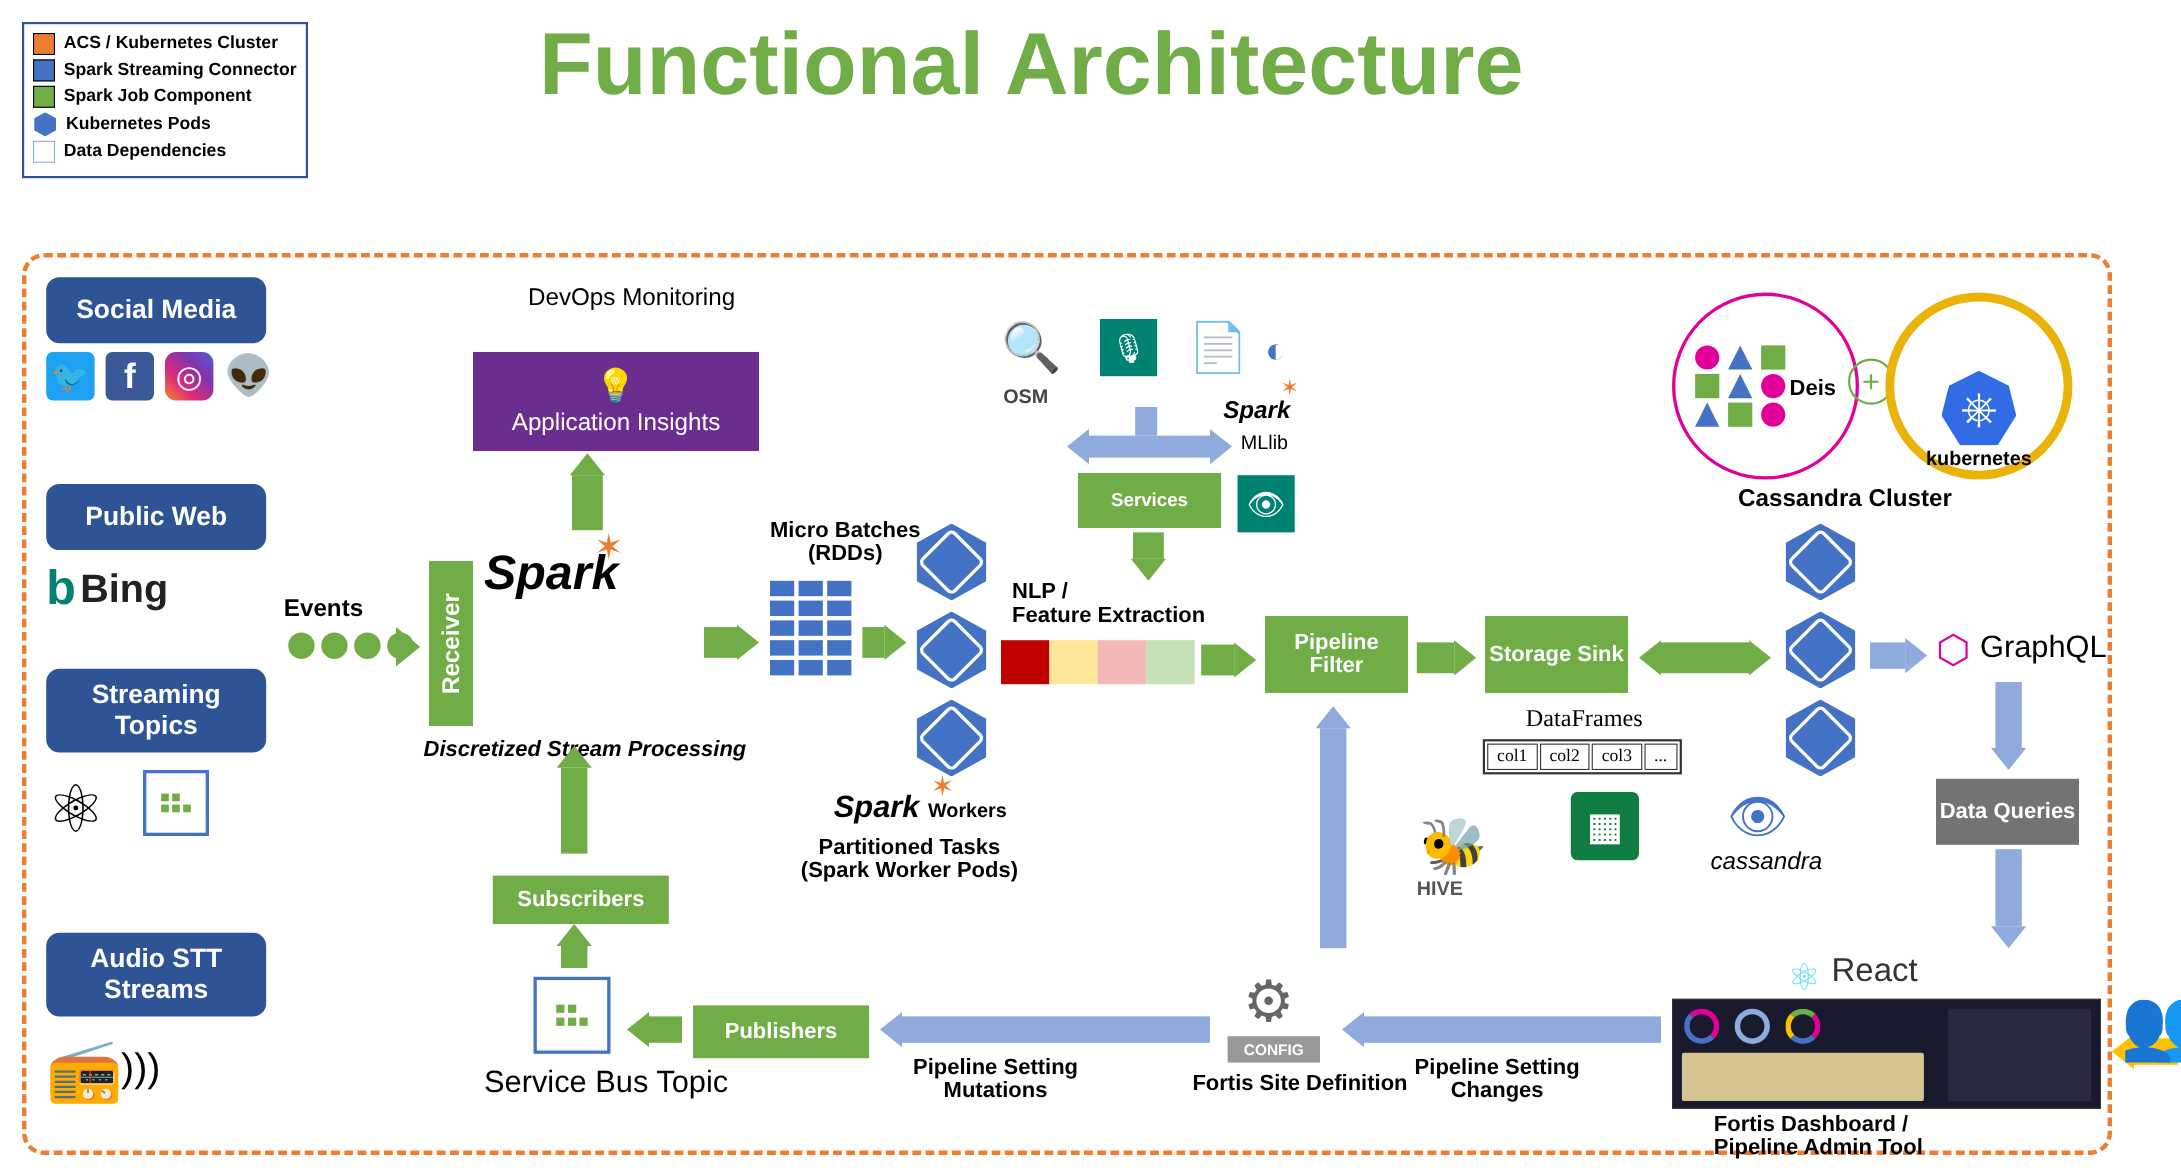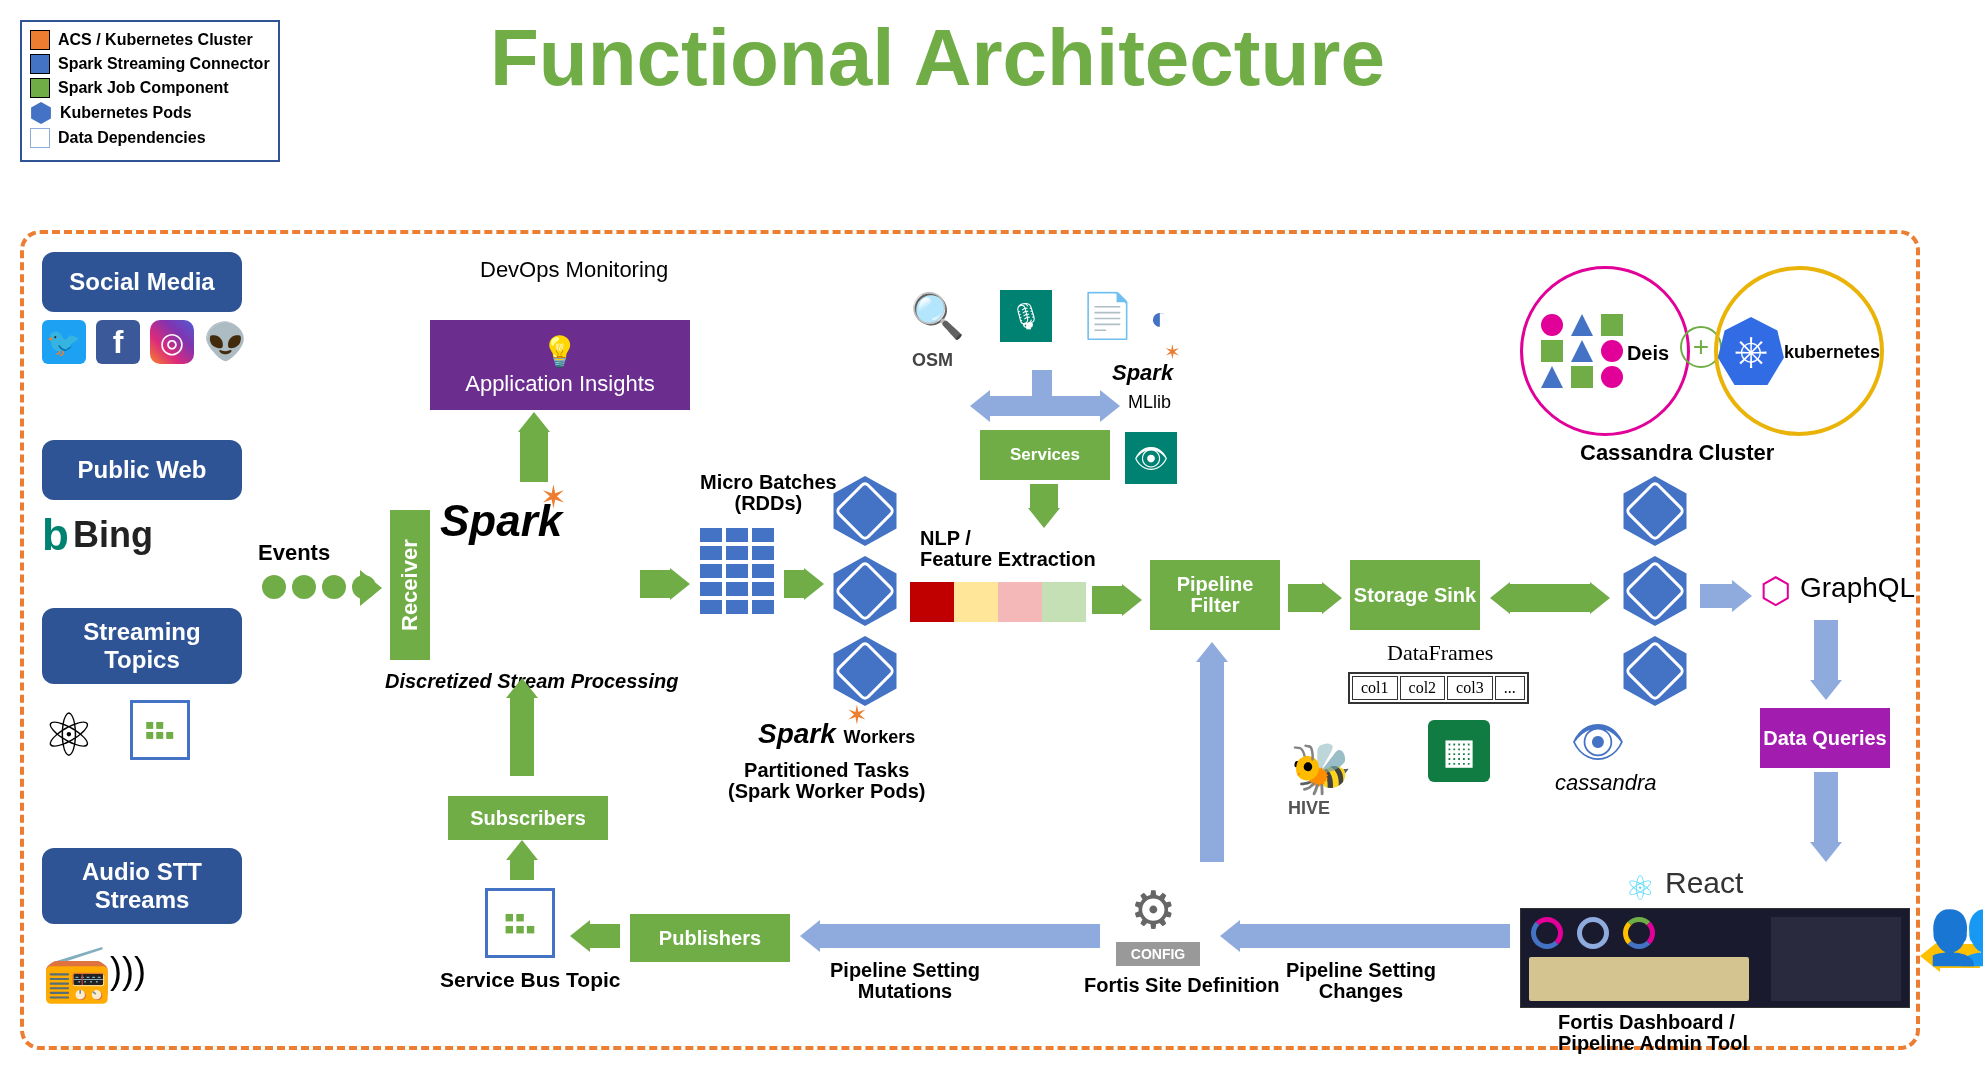--- a/index.html
+++ b/index.html
@@ -105,21 +105,21 @@
 .cass-label { position: absolute; left: 1580px; top: 440px; font-weight: bold; font-size: 22px; }
 #pod-c1 { left: 1620px; top: 476px; }
 #pod-c2 { left: 1620px; top: 556px; }
 #pod-c3 { left: 1620px; top: 636px; }
 .cass-eye { position: absolute; left: 1570px; top: 716px; font-size: 44px; color: #4472C4; }
 .cass-txt { position: absolute; left: 1555px; top: 770px; font-style: italic; font-size: 22px; }
 
 .graphql-icon { position: absolute; left: 1760px; top: 570px; color: #E10098; font-size: 36px; }
 .graphql-txt { position: absolute; left: 1800px; top: 572px; font-size: 28px; }
 
-.data-queries { position: absolute; left: 1760px; top: 708px; width: 130px; height: 60px; background: #a21caf; color: #fff; font-weight: bold; font-size: 20px; display: flex; align-items: center; justify-content: center; text-align: center; line-height: 1.05; }
+.data-queries { position: absolute; left: 1760px; top: 708px; width: 130px; height: 60px; background: #737373; color: #fff; font-weight: bold; font-size: 20px; display: flex; align-items: center; justify-content: center; text-align: center; line-height: 1.05; }
 
 .react-icon { position: absolute; left: 1625px; top: 868px; color: #61DAFB; font-size: 34px; }
 .react-txt { position: absolute; left: 1665px; top: 866px; font-size: 30px; color: #333; font-weight: 400; }
 .dashboard-img { position: absolute; left: 1520px; top: 908px; width: 390px; height: 100px; background: #1a1a2e; border: 1px solid #333; }
 .dashboard-img .ring { position: absolute; top: 8px; width: 32px; height: 32px; border: 5px solid; border-radius: 50%; }
 .dashboard-img .r1 { left: 10px; border-color: #E10098 #E10098 #4472C4 #4472C4; }
 .dashboard-img .r2 { left: 56px; border-color: #8FAADC; }
 .dashboard-img .r3 { left: 102px; border-color: #70AD47 #E10098 #4472C4 #FFC000; }
 .dashboard-img .map { position: absolute; left: 8px; top: 48px; width: 220px; height: 44px; background: #d4c590; border-radius: 2px; }
 .dashboard-img .panel { position: absolute; right: 8px; top: 8px; width: 130px; height: 84px; background: #2a2a3e; }
@@ -127,30 +127,30 @@
 
 .users-icon { position: absolute; left: 1928px; top: 894px; color: #595959; font-size: 64px; }
 
 .deis-circle { position: absolute; left: 1520px; top: 266px; width: 170px; height: 170px; border: 3px solid #E10098; border-radius: 50%; display: flex; flex-direction: row; align-items: center; justify-content: center; }
 .deis-shapes { display: grid; grid-template-columns: repeat(3, 26px); gap: 4px; }
 .ds-c { width: 22px; height: 22px; border-radius: 50%; }
 .ds-s { width: 22px; height: 22px; }
 .ds-t { width: 0; height: 0; border-left: 11px solid transparent; border-right: 11px solid transparent; border-bottom: 22px solid; }
 .deis-txt { font-weight: bold; margin-top: 4px; font-size: 20px; }
 .plus-circle { position: absolute; left: 1680px; top: 326px; width: 42px; height: 42px; border: 2px solid #70AD47; border-radius: 50%; color: #70AD47; font-size: 28px; display: flex; align-items: center; justify-content: center; }
-.k8s-circle { position: absolute; left: 1714px; top: 266px; width: 170px; height: 170px; border: 4px solid #eab308; border-radius: 50%; display: flex; align-items: center; justify-content: flex-end; }
+.k8s-circle { position: absolute; left: 1714px; top: 266px; width: 170px; height: 170px; border: 8px solid #eab308; border-radius: 50%; display: flex; flex-direction: column; align-items: center; justify-content: flex-end; }
 .k8s-wheel { width: 68px; height: 68px; background: #326CE5; clip-path: polygon(50% 0, 90% 20%, 100% 60%, 75% 100%, 25% 100%, 0 60%, 10% 20%); position: relative; }
 .k8s-wheel::after { content: "⎈"; position: absolute; inset: 0; display: flex; align-items: center; justify-content: center; color: #fff; font-size: 42px; }
 .k8s-txt { font-weight: bold; font-size: 18px; margin-top: 2px; }
 
 .subscribers-box { left: 448px; top: 796px; width: 160px; height: 44px; font-size: 20px; }
 .publishers-box { left: 630px; top: 914px; width: 160px; height: 48px; font-size: 20px; }
 .sbt-icon { position: absolute; left: 485px; top: 888px; width: 70px; height: 70px; border: 3px solid #4472C4; display: flex; align-items: center; justify-content: center; }
 .sbt-icon .dots { color: #70AD47; font-size: 30px; line-height: 12px; }
-.sbt-label { position: absolute; left: 440px; top: 968px; font-weight: bold; font-size: 21px; }
+.sbt-label { position: absolute; left: 440px; top: 968px; font-weight: normal; font-size: 28px; }
 
 .config-icon { position: absolute; left: 1130px; top: 880px; font-size: 52px; color: #666; }
 .config-box { position: absolute; left: 1116px; top: 942px; width: 84px; height: 24px; background: #999; color: #fff; font-size: 14px; display: flex; align-items: center; justify-content: center; font-weight: bold; }
 .fortis-site-label { position: absolute; left: 1084px; top: 974px; font-weight: bold; font-size: 20px; }
 
 .psm-label { position: absolute; left: 830px; top: 960px; font-weight: bold; font-size: 20px; text-align: center; line-height: 1.05; }
 .psc-label { position: absolute; left: 1286px; top: 960px; font-weight: bold; font-size: 20px; text-align: center; line-height: 1.05; }
 
 
 .arrow-g { position: absolute; background: #70AD47; }

